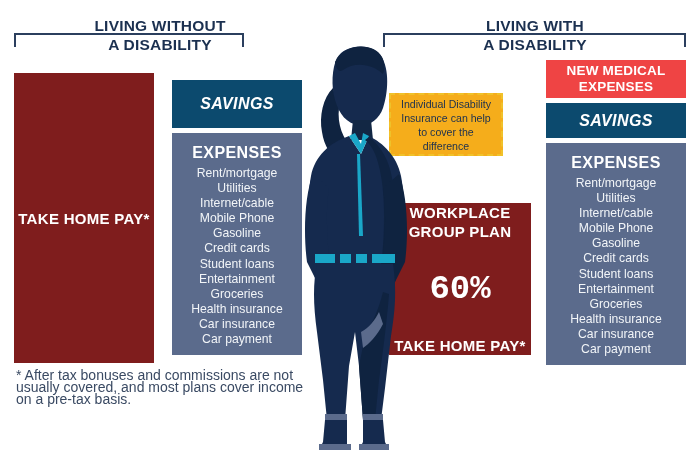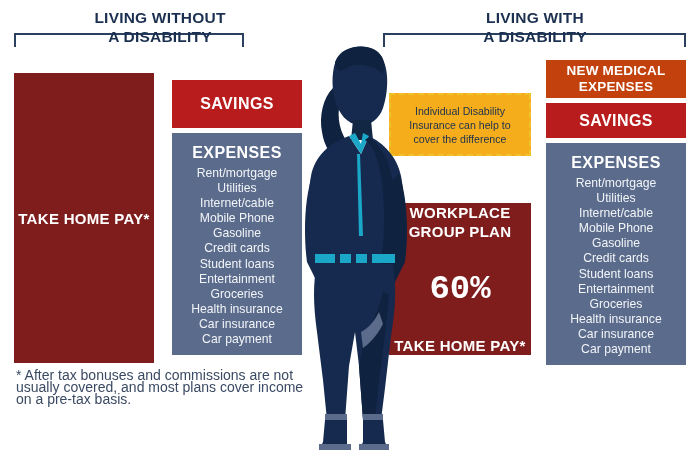--- a/index.html
+++ b/index.html
@@ -2,33 +2,33 @@
 <html><head>
 <meta charset="utf-8">
 <style>
   html,body{margin:0;padding:0;background:#ffffff;}
   body{width:700px;height:455px;overflow:hidden;
        font-family:"Liberation Sans",sans-serif;color:#1d3557;}
   #stage{position:relative;width:700px;height:455px;background:#fff;}
 
   
   .headline{position:absolute;text-align:center;font-weight:bold;
-            font-size:15.5px;line-height:19px;color:#1b3050;letter-spacing:.2px;}
+            font-size:15.5px;line-height:19px;color:#1b3050;letter-spacing:.2px;margin-top:8px;}
   .bracket{position:absolute;height:14px;}
   .bracket .bar{position:absolute;left:0;right:0;top:0;height:2px;background:#2b3f5e;}
   .bracket .tickL{position:absolute;left:0;top:0;width:2px;height:14px;background:#2b3f5e;}
   .bracket .tickR{position:absolute;right:0;top:0;width:2px;height:14px;background:#2b3f5e;}
 
   
   .panel{position:absolute;box-sizing:border-box;}
   .panel .ptitle{font-weight:bold;color:#ffffff;text-align:center;}
   .green{background:#7f1d1d;}
-  .teal{background:#b91c1c;}
+  .teal{background:#0c4a6e;font-style:italic;}
   .slate{background:#5b6b8c;}
-  .red{background:#c2410c;}
+  .red{background:#ef4444;}
 
   .takehome{display:flex;align-items:center;justify-content:center;}
   .takehome .ptitle{font-size:15px;line-height:19px;letter-spacing:.3px;}
 
   .savings{display:flex;align-items:center;justify-content:center;}
   .savings .ptitle{font-size:16px;line-height:20px;letter-spacing:.4px;}
 
   .medical{display:flex;align-items:center;justify-content:center;}
   .medical .ptitle{font-size:13.5px;line-height:16px;letter-spacing:.2px;}
 
@@ -130,21 +130,21 @@
       <li>Credit cards</li>
       <li>Student loans</li>
       <li>Entertainment</li>
       <li>Groceries</li>
       <li>Health insurance</li>
       <li>Car insurance</li>
       <li>Car payment</li>
     </ul>
   </div>
 
-  <div class="callout" style="left:389px;top:93px;width:142px;height:63px;">
+  <div class="callout" style="left:389px;top:93px;width:114px;height:63px;">
     <span>Individual Disability Insurance can help to cover the difference</span>
   </div>
 
   <div class="panel green workplace" style="left:389px;top:203px;width:142px;height:152px;">
     <div class="wp-l1">WORKPLACE GROUP PLAN</div>
     <div class="wp-pct">60%</div>
     <div class="wp-l2">TAKE HOME PAY*</div>
   </div>
 
   <svg id="figure" viewBox="0 0 132 419">

